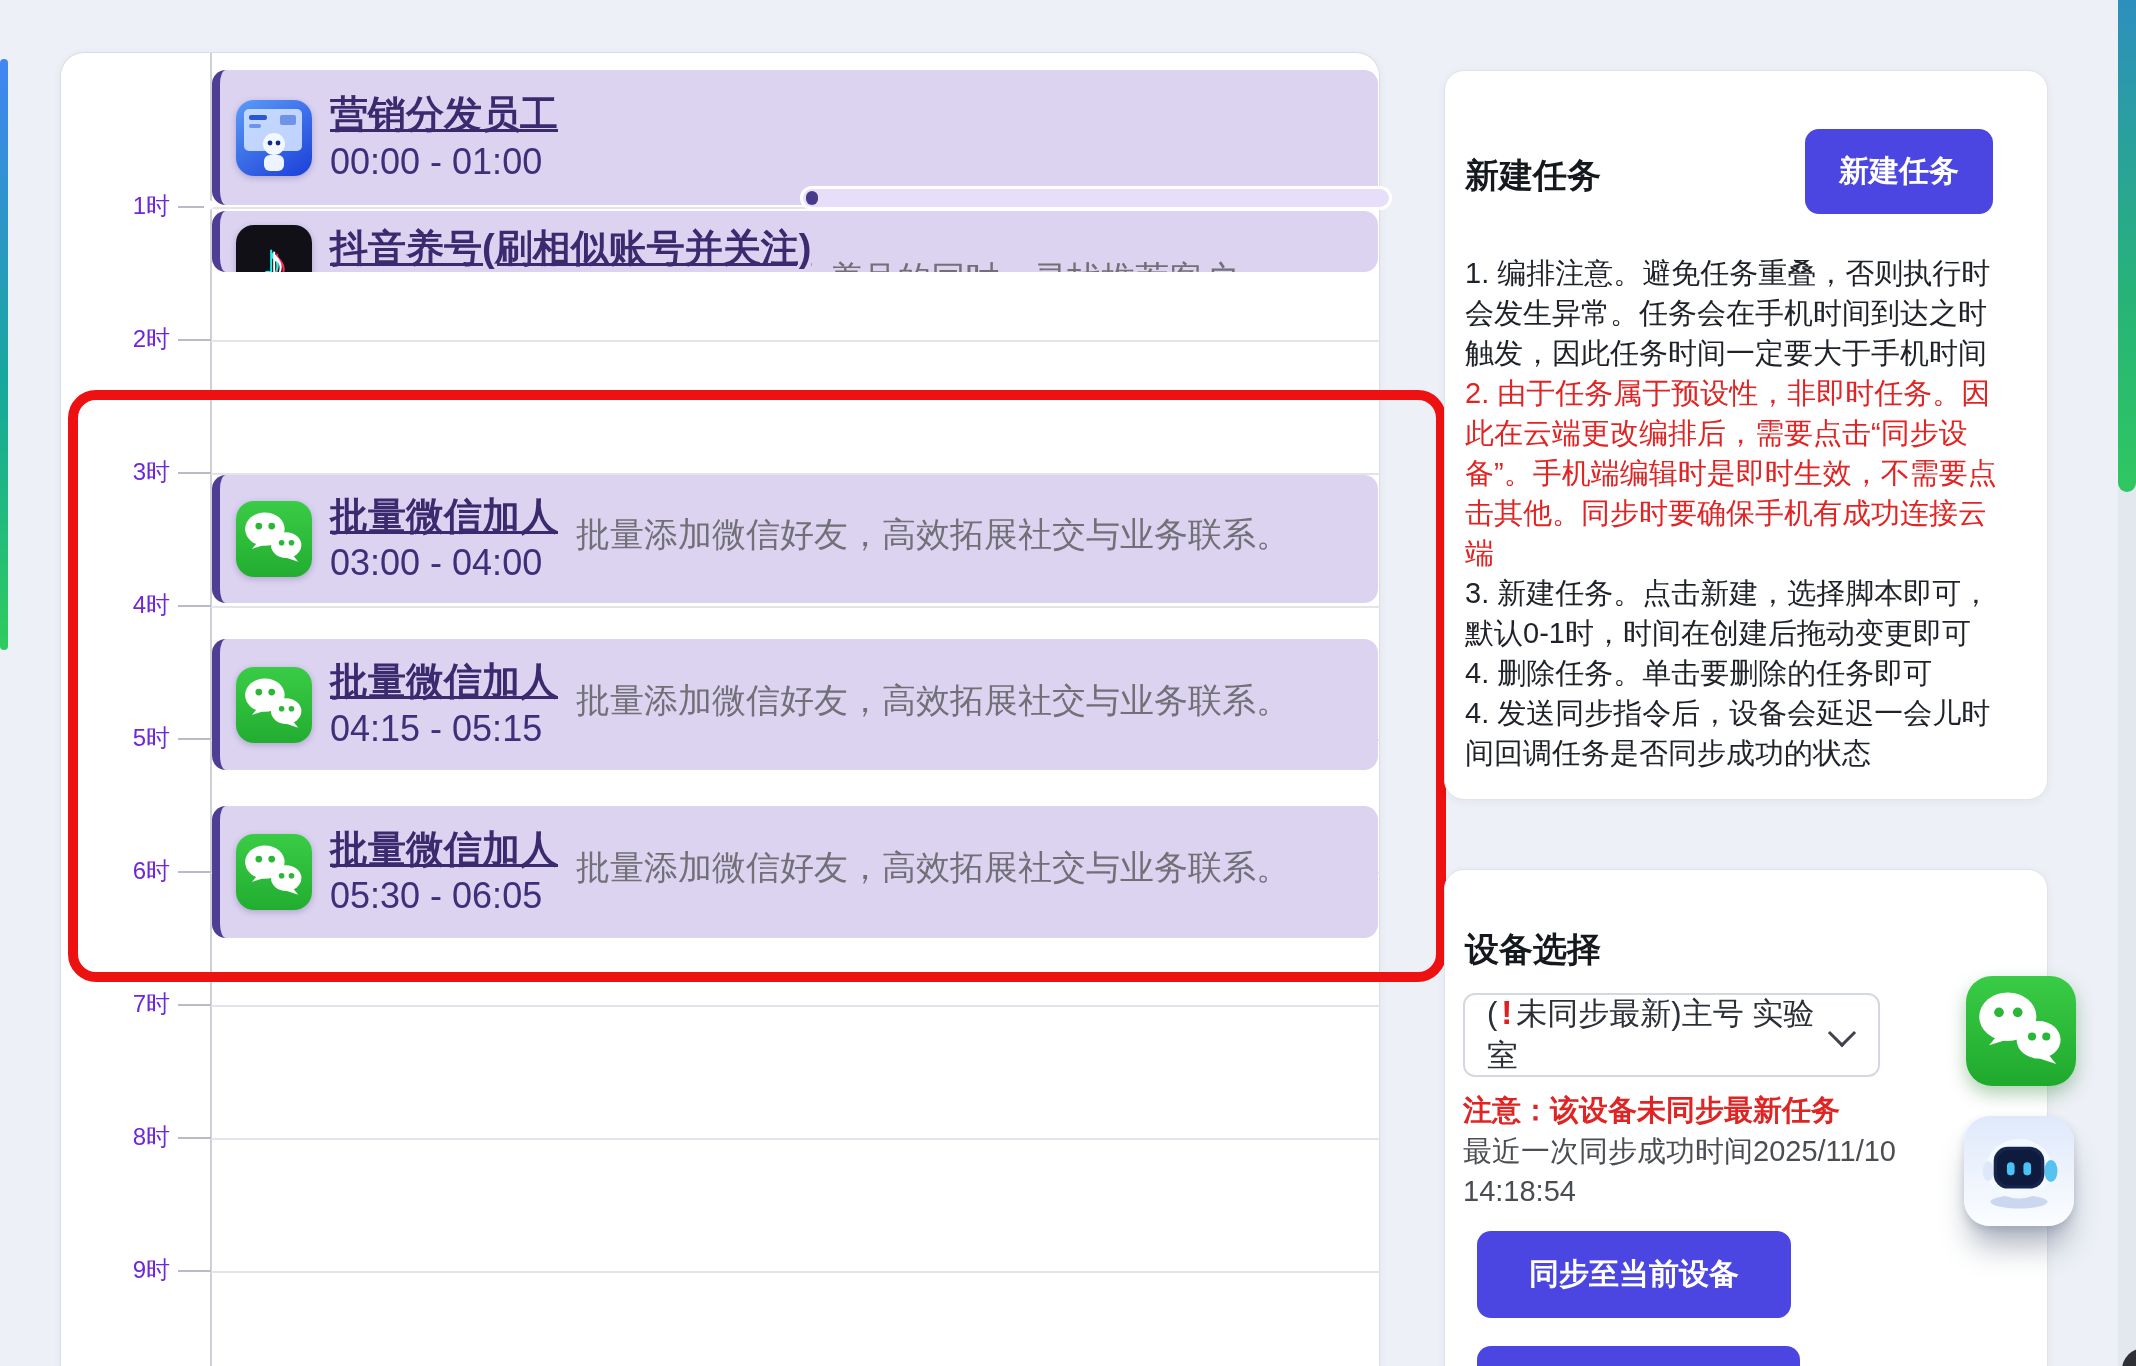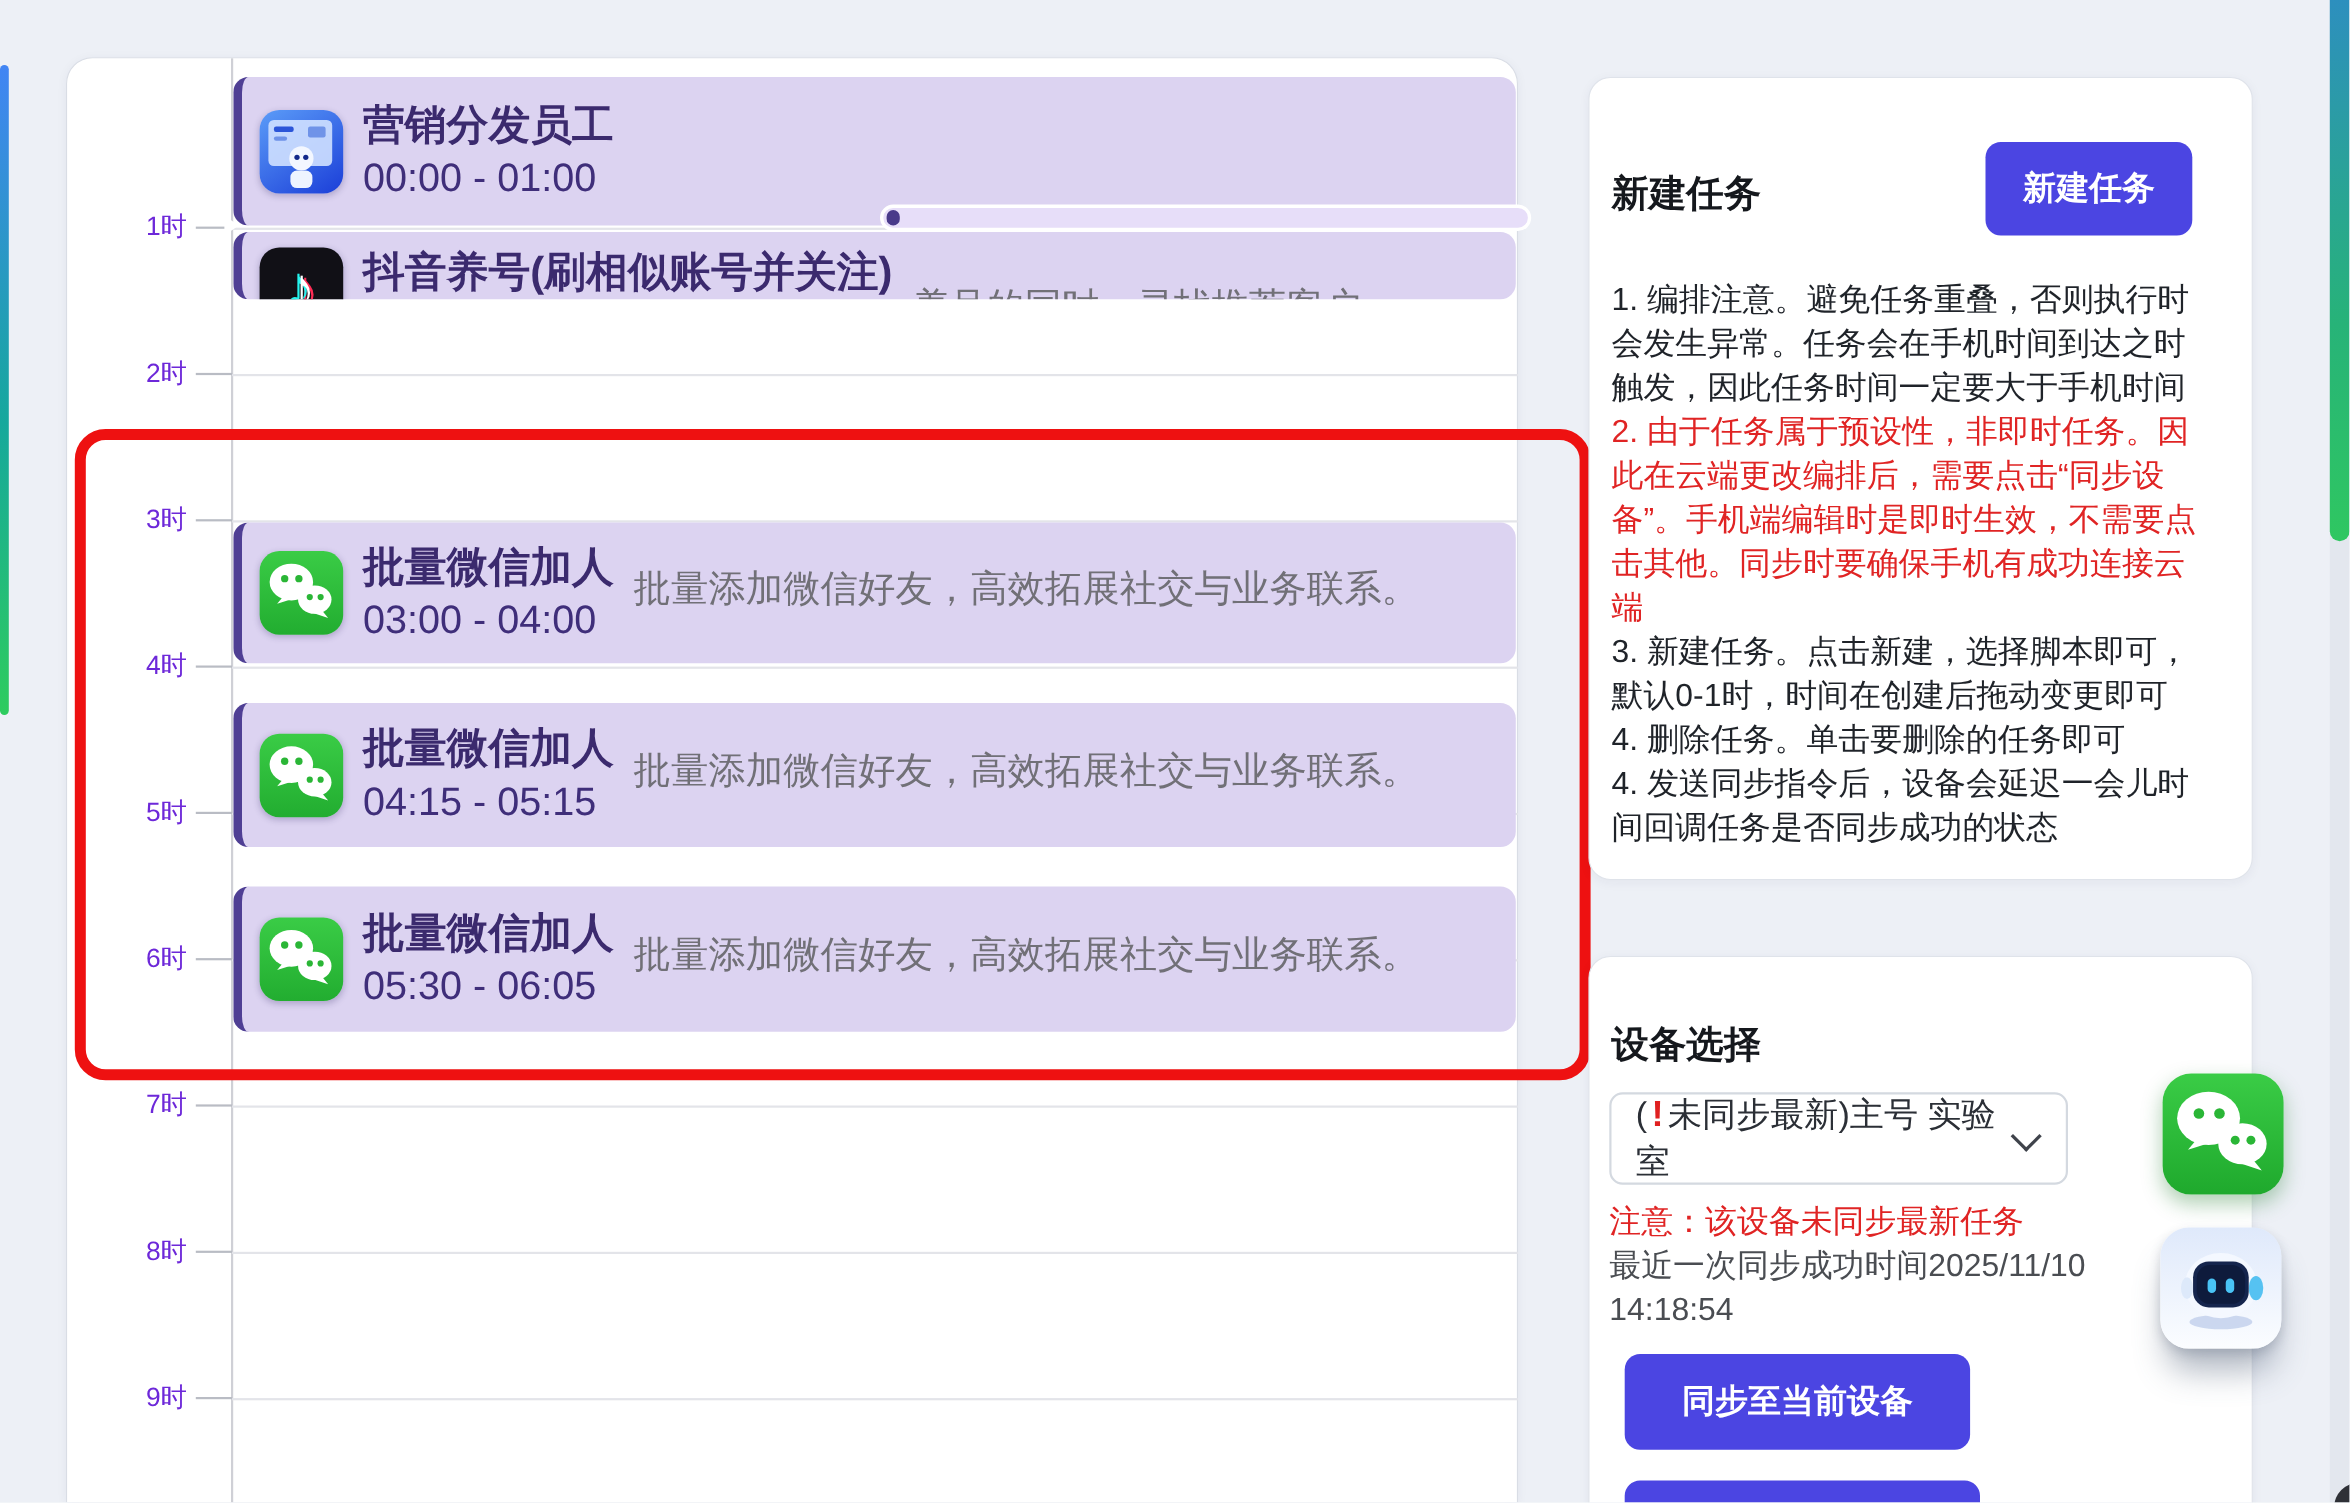--- a/index.html
+++ b/index.html
@@ -21,21 +21,21 @@
   .hour-row{position:absolute;left:60px;width:1320px;height:0;}
   .hour-label{position:absolute;left:20px;top:-17px;width:90px;text-align:right;font-size:24px;color:#6d28d9;}
   .hour-tick{position:absolute;left:118px;top:-1px;width:33px;height:2px;background:#b9bcc4;}
   .hour-line{position:absolute;left:151px;top:0;width:1169px;height:1.5px;background:#e3e4e9;}
 
   
   .task-card{position:absolute;left:212px;width:1166px;background:#dcd3f1;border-radius:14px;
     border-left:8px solid #4f3f94;box-sizing:border-box;display:flex;align-items:center;
     padding-left:16px;gap:18px;}
   .task-card .txtcol{display:flex;flex-direction:column;line-height:1.25;}
-  .task-title{font-size:38px;font-weight:600;color:#3b2a6e;white-space:nowrap;}
+  .task-title{font-size:38px;font-weight:600;color:#3b2a6e;white-space:nowrap;text-decoration:underline;}
   .task-time{font-size:36px;color:#3f2e7a;white-space:nowrap;}
   .task-desc{font-size:34px;color:#717077;white-space:nowrap;align-self:center;position:relative;top:-4px;}
   .clip{overflow:hidden;}
   .card2{align-items:flex-start;padding-top:14px;}
   .card2 .task-desc{top:30px;}
 
   
   .app-icon{flex:0 0 auto;width:76px;height:76px;border-radius:18px;box-shadow:0 2px 6px rgba(40,30,90,.25);}
   .wechat-bg{background:linear-gradient(180deg,#3acc46,#22ad30);}
   .tiktok-bg{background:#111016;display:flex;align-items:center;justify-content:center;}
@@ -66,21 +66,21 @@
     cursor:pointer;}
   .new-task-btn{left:360px;top:58px;width:188px;height:85px;}
   .instructions{position:absolute;left:20px;top:182px;width:548px;font-size:29px;line-height:40px;}
   .instructions p{margin:0;}
   .device-select{position:absolute;left:18px;top:123px;width:417px;height:84px;border:2px solid #d4d9e0;
     border-radius:12px;background:#fff;box-sizing:border-box;display:flex;align-items:center;
     padding:0 56px 0 22px;font-size:31px;color:#2b2f36;cursor:pointer;}
   .device-select .alert{color:#e02020;font-weight:700;font-size:33px;padding:0 4px;}
   .chevron{position:absolute;right:26px;top:28px;width:17px;height:17px;border-right:3.5px solid #3f434b;
     border-bottom:3.5px solid #3f434b;transform:rotate(45deg);}
-  .warn-text{position:absolute;left:18px;top:221px;width:520px;font-size:29px;color:#e02424;}
+  .warn-text{position:absolute;left:18px;top:221px;width:520px;font-size:29px;color:#e02424;font-weight:bold;}
   .sync-time{position:absolute;left:18px;top:261px;width:500px;font-size:29px;line-height:40px;color:#4a4d52;}
   .sync-btn{left:32px;top:361px;width:314px;height:87px;}
   .partial-btn{left:32px;top:476px;width:323px;height:60px;border-radius:14px;}
 
   
   .float-icon{position:absolute;width:110px;height:110px;border-radius:26px;cursor:pointer;}
   .wechat-float{left:1966px;top:976px;background:linear-gradient(180deg,#3acc46,#1fa92d);
     box-shadow:0 8px 18px rgba(30,120,40,.35);}
   .robot-float{left:1964px;top:1116px;background:linear-gradient(180deg,#dfe9fb,#fbfdff);
     box-shadow:0 26px 30px -6px rgba(80,95,120,.45),0 4px 10px rgba(60,70,90,.2);}

